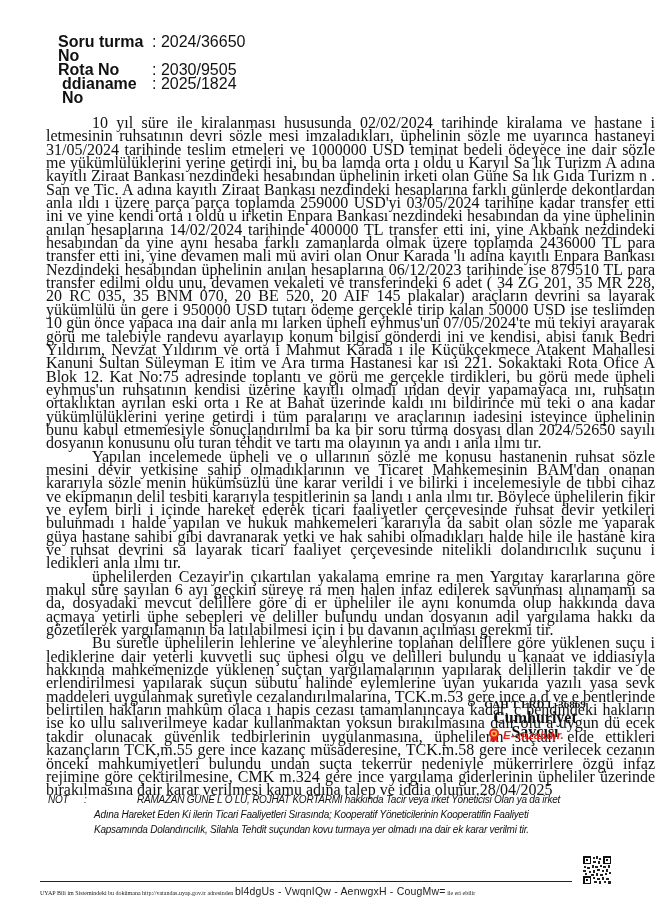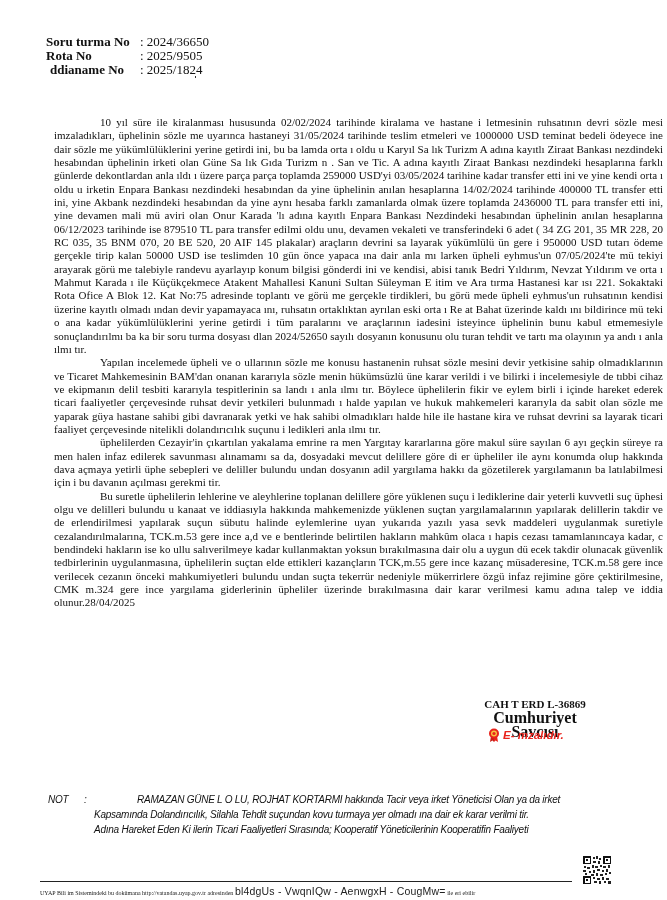--- a/index.html
+++ b/index.html
@@ -1,23 +1,23 @@
 <!DOCTYPE html>
 <html><head>
 <meta charset="utf-8">
 <style>
   html, body { margin: 0; padding: 0; background: #ffffff; }
   body { width: 667px; height: 900px; position: relative; overflow: hidden; color: #111; }
   .page { position: absolute; left: 0; top: 0; width: 667px; height: 900px; }
-  .meta { position: absolute; left: 46px; top: 35px; font-family: Liberation Serif, serif; font-size: 13px; line-height: 14px; }
+  .meta { position: absolute; left: 58px; top: 35px; font-family: Liberation Sans, sans-serif; font-size: 16px; line-height: 14px; }
   .meta-row { display: flex; }
   .meta-label { font-weight: bold; width: 94px; }
   .meta-label.indent { padding-left: 4px; width: 90px; }
   .meta-value { }
-  .body-text { position: absolute; left: 46px; top: 116px; width: 609px; font-family: "Liberation Serif", serif; font-size: 11px; line-height: 13.35px; text-align: justify; margin-left: 8px; }
+  .body-text { position: absolute; left: 46px; top: 116px; width: 609px; font-family: "Liberation Serif", serif; font-size: 16px; line-height: 13.35px; text-align: justify; }
   .body-text p { margin: 0; text-indent: 46px; }
   .sig { position: absolute; left: 470px; top: 697px; width: 130px; font-family: Liberation Serif, serif; font-weight: bold; font-size: 11px; line-height: 14px; text-align: center; }
   .sig .line2 { font-size: 16px; }
   .esign { position: absolute; left: 488px; top: 728px; display: flex; align-items: center; font-family: "Liberation Sans", sans-serif; font-style: italic; font-weight: bold; font-size: 11.5px; color: #e8231c; }
   .esign .badge { width: 12px; height: 14px; margin-right: 3px; position: relative; }
   .note { position: absolute; left: 48px; top: 792px; width: 610px; font-family: "Liberation Sans", sans-serif; font-style: italic; font-size: 10px; line-height: 15px; letter-spacing: -0.25px; }
   .note-row { display: flex; }
   .note-label { width: 36px; }
   .note-colon { width: 10px; }
   .note-content { flex: 1; margin-left: 43px; }
@@ -33,21 +33,21 @@
 
 <div class="page">
 
   <div class="meta">
     <div class="meta-row">
       <span class="meta-label">Soru turma No</span>
       <span class="meta-value">: 2024/36650</span>
     </div>
     <div class="meta-row">
       <span class="meta-label">Rota No</span>
-      <span class="meta-value">: 2025/9505</span>
+      <span class="meta-value">: 2030/9505</span>
     </div>
     <div class="meta-row">
       <span class="meta-label indent">ddianame No</span>
       <span class="meta-value">: 2025/1824</span>
     </div>
   </div>
   <div class="dot"></div>
 
   <div class="body-text">
     <p>10 yıl süre ile kiralanması hususunda 02/02/2024 tarihinde kiralama ve hastane i letmesinin ruhsatının devri sözle mesi imzaladıkları, üphelinin sözle me uyarınca hastaneyi 31/05/2024 tarihinde teslim etmeleri ve 1000000 USD teminat bedeli ödeyecе ine dair sözle me yükümlülüklerini yerine getirdi ini, bu ba lamda orta ı oldu u Karyıl Sa lık Turizm A adına kayıtlı Ziraat Bankası nezdindeki hesabından üphelinin irketi olan Güne Sa lık Gıda Turizm n . San ve Tic. A adına kayıtlı Ziraat Bankası nezdindeki hesaplarına farklı günlerde dekontlardan anla ıldı ı üzere parça parça toplamda 259000 USD'yi 03/05/2024 tarihine kadar transfer etti ini ve yine kendi orta ı oldu u irketin Enpara Bankası nezdindeki hesabından da yine üphelinin anılan hesaplarına 14/02/2024 tarihinde 400000 TL transfer etti ini, yine Akbank nezdindeki hesabından da yine aynı hesaba farklı zamanlarda olmak üzere toplamda 2436000 TL para transfer etti ini, yine devamen mali mü aviri olan Onur Karada 'lı adına kayıtlı Enpara Bankası Nezdindeki hesabından üphelinin anılan hesaplarına 06/12/2023 tarihinde ise 879510 TL para transfer edilmi oldu unu, devamen vekaleti ve transferindeki 6 adet ( 34 ZG 201, 35 MR 228, 20 RC 035, 35 BNM 070, 20 BE 520, 20 AIF 145 plakalar) araçların devrini sa layarak yükümlülü ün gere i 950000 USD tutarı ödeme gerçekle tirip kalan 50000 USD ise teslimden 10 gün önce yapaca ına dair anla mı larken üpheli eyhmus'un 07/05/2024'te mü tekiyi arayarak görü me talebiyle randevu ayarlayıp konum bilgisi gönderdi ini ve kendisi, abisi tanık Bedri Yıldırım, Nevzat Yıldırım ve orta ı Mahmut Karada ı ile Küçükçekmece Atakent Mahallesi Kanuni Sultan Süleyman E itim ve Ara tırma Hastanesi kar ısı 221. Sokaktaki Rota Ofice A Blok 12. Kat No:75 adresinde toplantı ve görü me gerçekle tirdikleri, bu görü mede üpheli eyhmus'un ruhsatının kendisi üzerine kayıtlı olmadı ından devir yapamayaca ını, ruhsatın ortaklıktan ayrılan eski orta ı Re at Bahat üzerinde kaldı ını bildirince mü teki o ana kadar yükümlülüklerini yerine getirdi i tüm paralarını ve araçlarının iadesini isteyince üphelinin bunu kabul etmemesiyle sonuçlandırılmı ba ka bir soru turma dosyası dlan 2024/52650 sayılı dosyanın konusunu olu turan tehdit ve tartı ma olayının ya andı ı anla ılmı tır.</p>
@@ -73,22 +73,22 @@
     </span>
     <span>E- mzalıdır.</span>
   </div>
 
   <div class="note">
     <div class="note-row">
       <span class="note-label">NOT</span>
       <span class="note-colon">:</span>
       <span class="note-content">RAMAZAN GÜNE L O LU, ROJHAT KORTARMI hakkında Tacir veya irket Yöneticisi Olan ya da irket</span>
     </div>
+    <div class="note-indent">Adına Hareket Eden Ki ilerin Ticari Faaliyetleri Sırasında; Kooperatif Yöneticilerinin Kooperatifin Faaliyeti</div>
     <div class="note-indent">Kapsamında Dolandırıcılık, Silahla Tehdit suçundan kovu turmaya yer olmadı ına dair ek karar verilmi tir.</div>
-    <div class="note-indent">Adına Hareket Eden Ki ilerin Ticari Faaliyetleri Sırasında; Kooperatif Yöneticilerinin Kooperatifin Faaliyeti</div>
   </div>
 
   <div class="qr">
     <svg width="28" height="28" viewBox="0 0 28 28" shape-rendering="crispEdges">
       <rect x="0" y="0" width="28" height="28" fill="#fff"></rect>
       <rect x="0" y="0" width="8" height="8" fill="#111"></rect>
         <rect x="1.5" y="1.5" width="5" height="5" fill="#fff"></rect>
         <rect x="2.7" y="2.7" width="2.6" height="2.6" fill="#111"></rect>
       <rect x="20" y="0" width="8" height="8" fill="#111"></rect>
         <rect x="21.5" y="1.5" width="5" height="5" fill="#fff"></rect>

